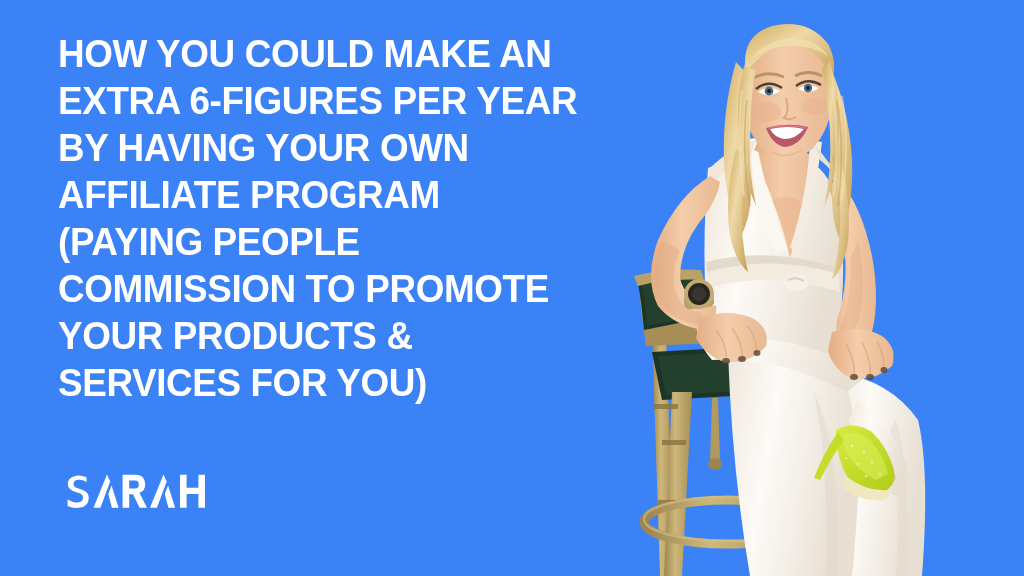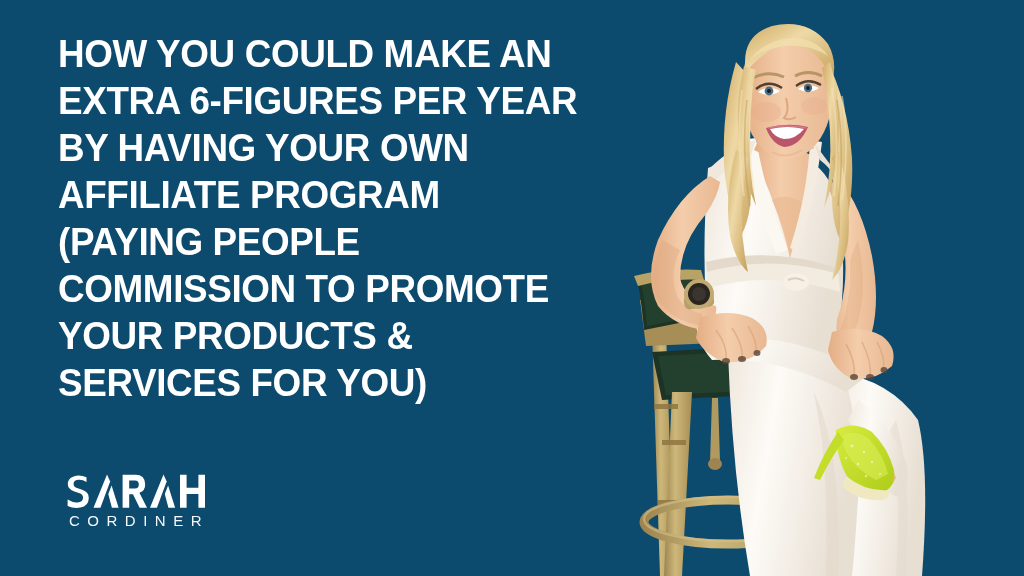--- a/index.html
+++ b/index.html
@@ -74,21 +74,21 @@
     top: 0;
     width: 424px;
     height: 576px;
     z-index: 4;
   }
   #photo svg { display: block; }
 </style>
 </head>
 <body>
 
-<div id="stage" style="background: #0c4a6e;">
+<div id="stage" style="background: #3b82f6;">
 
   <div id="photo">
     <svg width="424" height="576" viewBox="0 0 424 576" xmlns="http://www.w3.org/2000/svg">
       <defs>
         <linearGradient id="skinG" x1="0" y1="0" x2="1" y2="0">
           <stop offset="0" stop-color="#e3ad84"></stop>
           <stop offset="0.45" stop-color="#f4cdab"></stop>
           <stop offset="1" stop-color="#e8b892"></stop>
         </linearGradient>
         <linearGradient id="hairG" x1="0" y1="0" x2="1" y2="1">
@@ -311,16 +311,15 @@
         <path d="M45.6 12.4 L52.6 34.8 L45.9 34.8 L42.3 21.0 Z" fill="#ffffff"></path>
 
         <path d="M56.6 34.8 L56.6 1.8 L69.6 1.8 Q78.8 1.8 79.2 11.2 Q79.4 17.6 73.4 19.8 L81.0 34.8 L73.6 34.8 L67.0 21.2 L63.2 21.2 L63.2 34.8 Z M63.2 7.6 L63.2 15.6 L69.0 15.6 Q72.8 15.6 72.8 11.6 Q72.8 7.6 69.0 7.6 Z" fill="#ffffff"></path>
 
         <path d="M84.0 34.8 L90.9 34.8 L100.7 8.6 L97.5 1.6 Z" fill="#ffffff"></path>
         <path d="M102.1 12.4 L109.1 34.8 L102.4 34.8 L98.8 21.0 Z" fill="#ffffff"></path>
 
         <path d="M114.0 34.8 L114.0 1.8 L120.6 1.8 L120.6 14.8 L132.4 14.8 L132.4 1.8 L139.0 1.8 L139.0 34.8 L132.4 34.8 L132.4 21.0 L120.6 21.0 L120.6 34.8 Z" fill="#ffffff"></path>
       </svg>
     </span>
-    <span class="logo-sub">CORDINER</span>
   </div>
 
 </div>
 
 </body></html>

